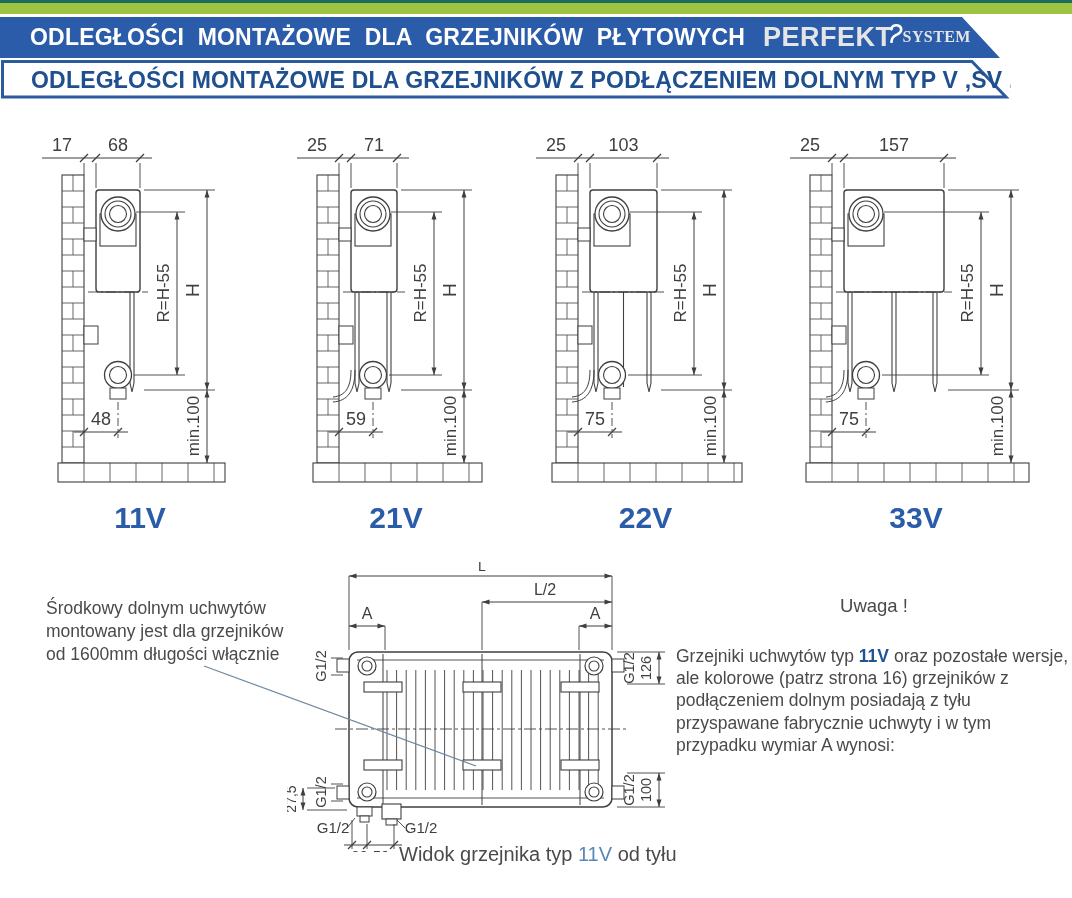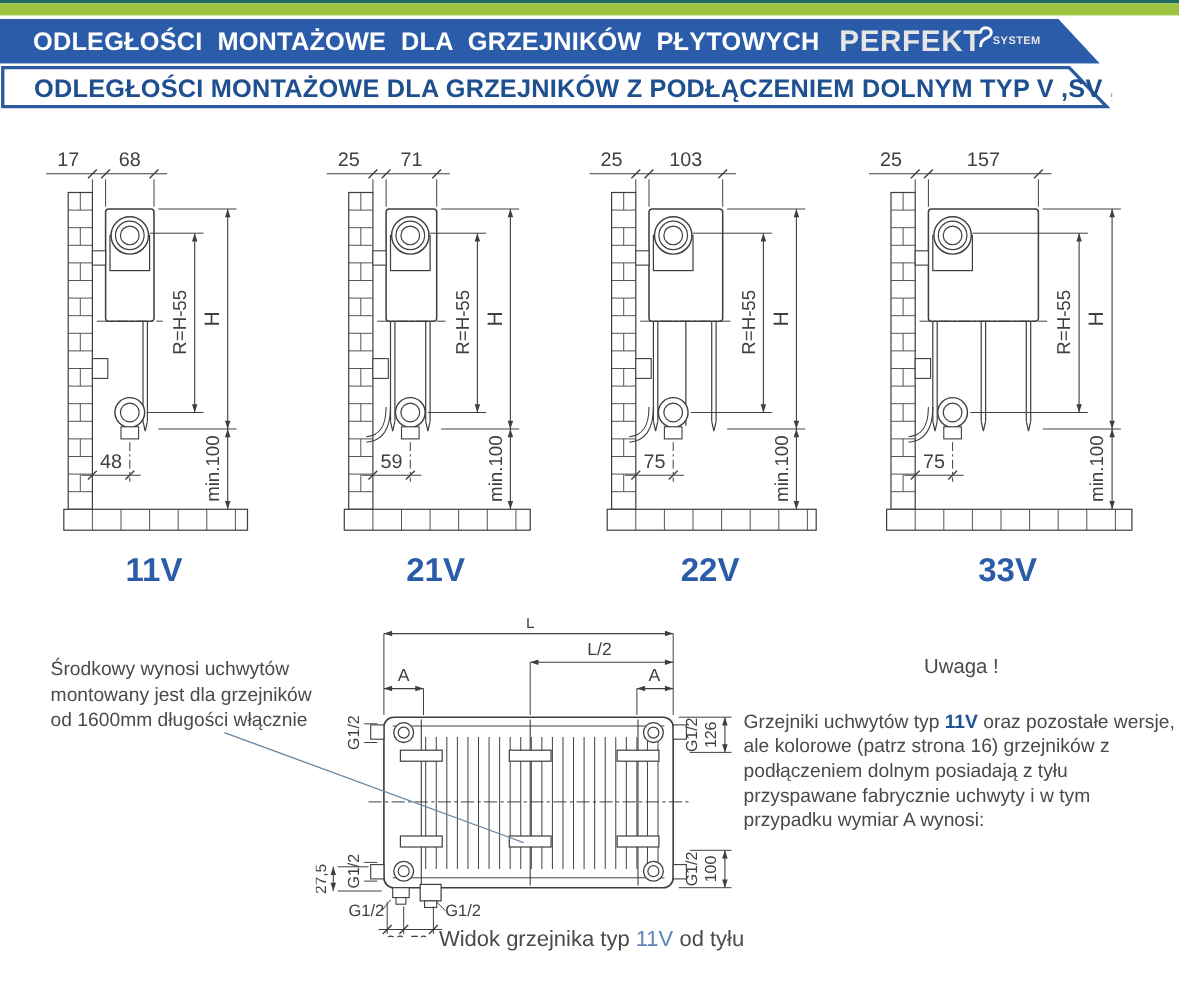--- a/index.html
+++ b/index.html
@@ -7,21 +7,21 @@
         font-family:"Liberation Sans",sans-serif;}
   .top-teal{position:absolute;left:0;top:0;width:1072px;height:3px;background:#1f6b60;}
   .top-green{position:absolute;left:0;top:3px;width:1072px;height:11px;background:#9cc441;}
   .banner1{position:absolute;left:0;top:17px;width:1002px;height:41px;background:#2b5ca9;
            clip-path:polygon(0 0,962px 0,1000px 100%,0 100%);
            display:flex;align-items:center;padding-left:30px;box-sizing:border-box;gap:18px;}
   .banner1-text{color:#fff;font-size:23px;font-weight:700;word-spacing:7px;letter-spacing:.2px;white-space:nowrap;}
   .logo{display:flex;align-items:center;color:#e5e5e5;}
   .logo-main{font-size:27px;font-weight:800;letter-spacing:.5px;line-height:1;}
   .logo-hook{margin-left:-4px;margin-bottom:9px;}
-  .logo-sub{font-size:10px;font-weight:700;letter-spacing:.4px;margin-left:-1px;margin-bottom:1px;}
+  .logo-sub{font-size:16px;font-weight:700;letter-spacing:.4px;margin-left:-1px;margin-bottom:1px;font-family:Liberation Serif, serif;}
   .banner2{position:absolute;left:1px;top:60px;}
   .banner2-text{font-family:"Liberation Sans",sans-serif;font-size:23px;font-weight:700;fill:#1e4f8f;letter-spacing:.2px;}
   .diagram{position:absolute;top:130px;}
   #d0{left:22px}#d1{left:277px}#d2{left:516px}#d3{left:770px}
   .rear{position:absolute;left:287px;top:562px;}
   .overlay{position:absolute;left:0;top:0;width:1072px;height:898px;pointer-events:none;}
   .left-note{position:absolute;left:46px;top:597px;font-size:17.5px;color:#4a4a4a;line-height:1.3;}
   .right-note{position:absolute;left:676px;top:594px;width:396px;font-size:17.5px;color:#4a4a4a;}
   .right-note .title{margin:0 0 27px 0;font-size:18.5px;text-align:center;}
   .right-note p{margin:0;line-height:1.28;}
@@ -539,21 +539,21 @@
         <text x="46" y="271" fill="#3f3f3f" font-size="15" font-family="&quot;Liberation Sans&quot;,sans-serif" text-anchor="middle">G1/2</text>
         <text x="134" y="271" fill="#3f3f3f" font-size="15" font-family="&quot;Liberation Sans&quot;,sans-serif" text-anchor="middle">G1/2</text>
       </g>
     </svg>
 
   <svg class="overlay" viewBox="0 0 1072 898">
     <line x1="204" y1="666" x2="476" y2="766" stroke="#6b87a0" stroke-width="1.2"></line>
   </svg>
 
   <div class="left-note">
-    <div>Środkowy wynosi uchwytów</div>
+    <div>Środkowy dolnym uchwytów</div>
     <div>montowany jest dla grzejników</div>
     <div>od 1600mm długości włącznie</div>
   </div>
 
   <div class="right-note">
     <p class="title">Uwaga !</p>
     <p><span>Grzejniki uchwytów typ </span><span class="blue">11V</span><span> oraz pozostałe wersje, ale kolorowe (patrz strona 16) grzejników z podłączeniem dolnym posiadają z tyłu przyspawane fabrycznie uchwyty i w tym przypadku wymiar A wynosi:</span></p>
   </div>
 
   <div class="caption">

